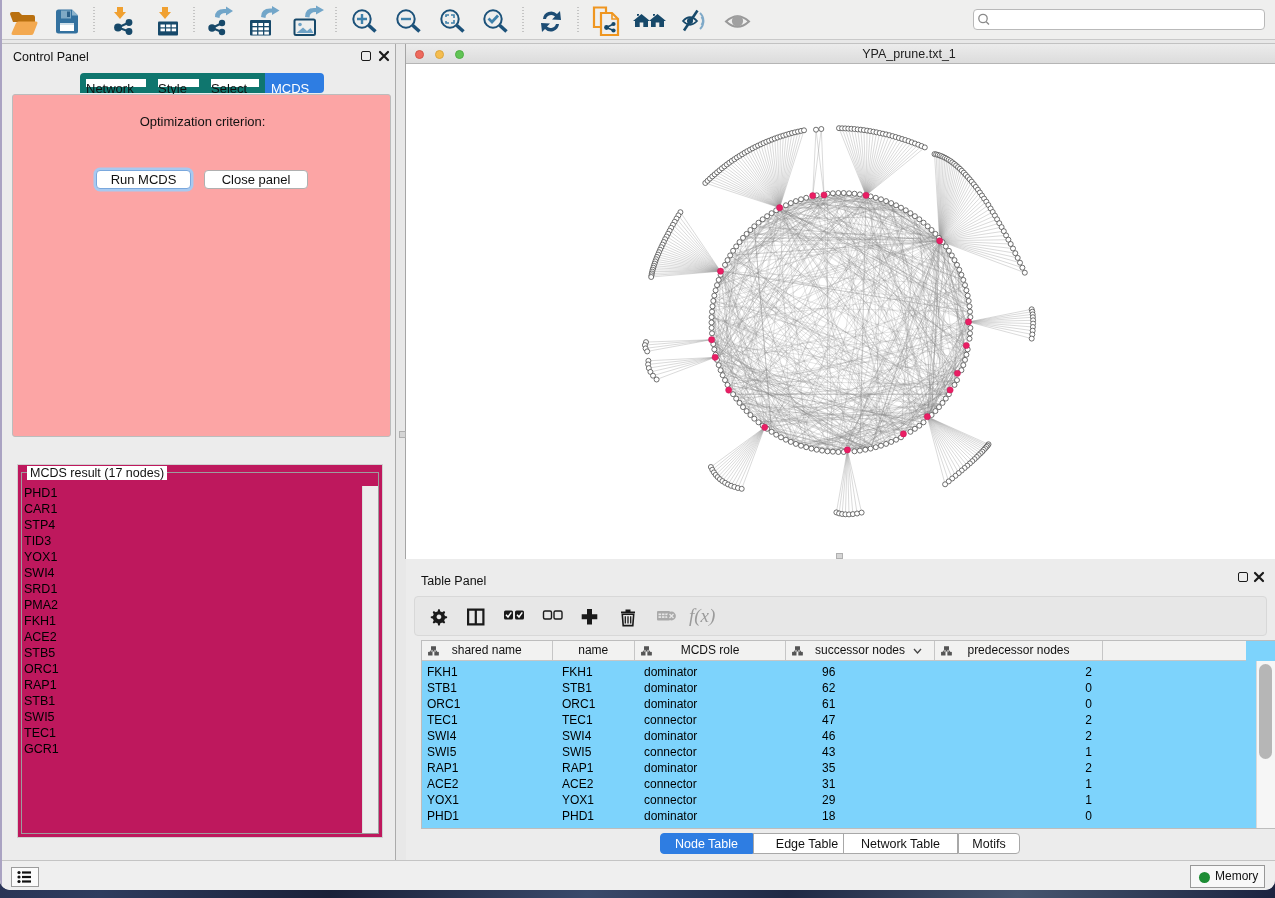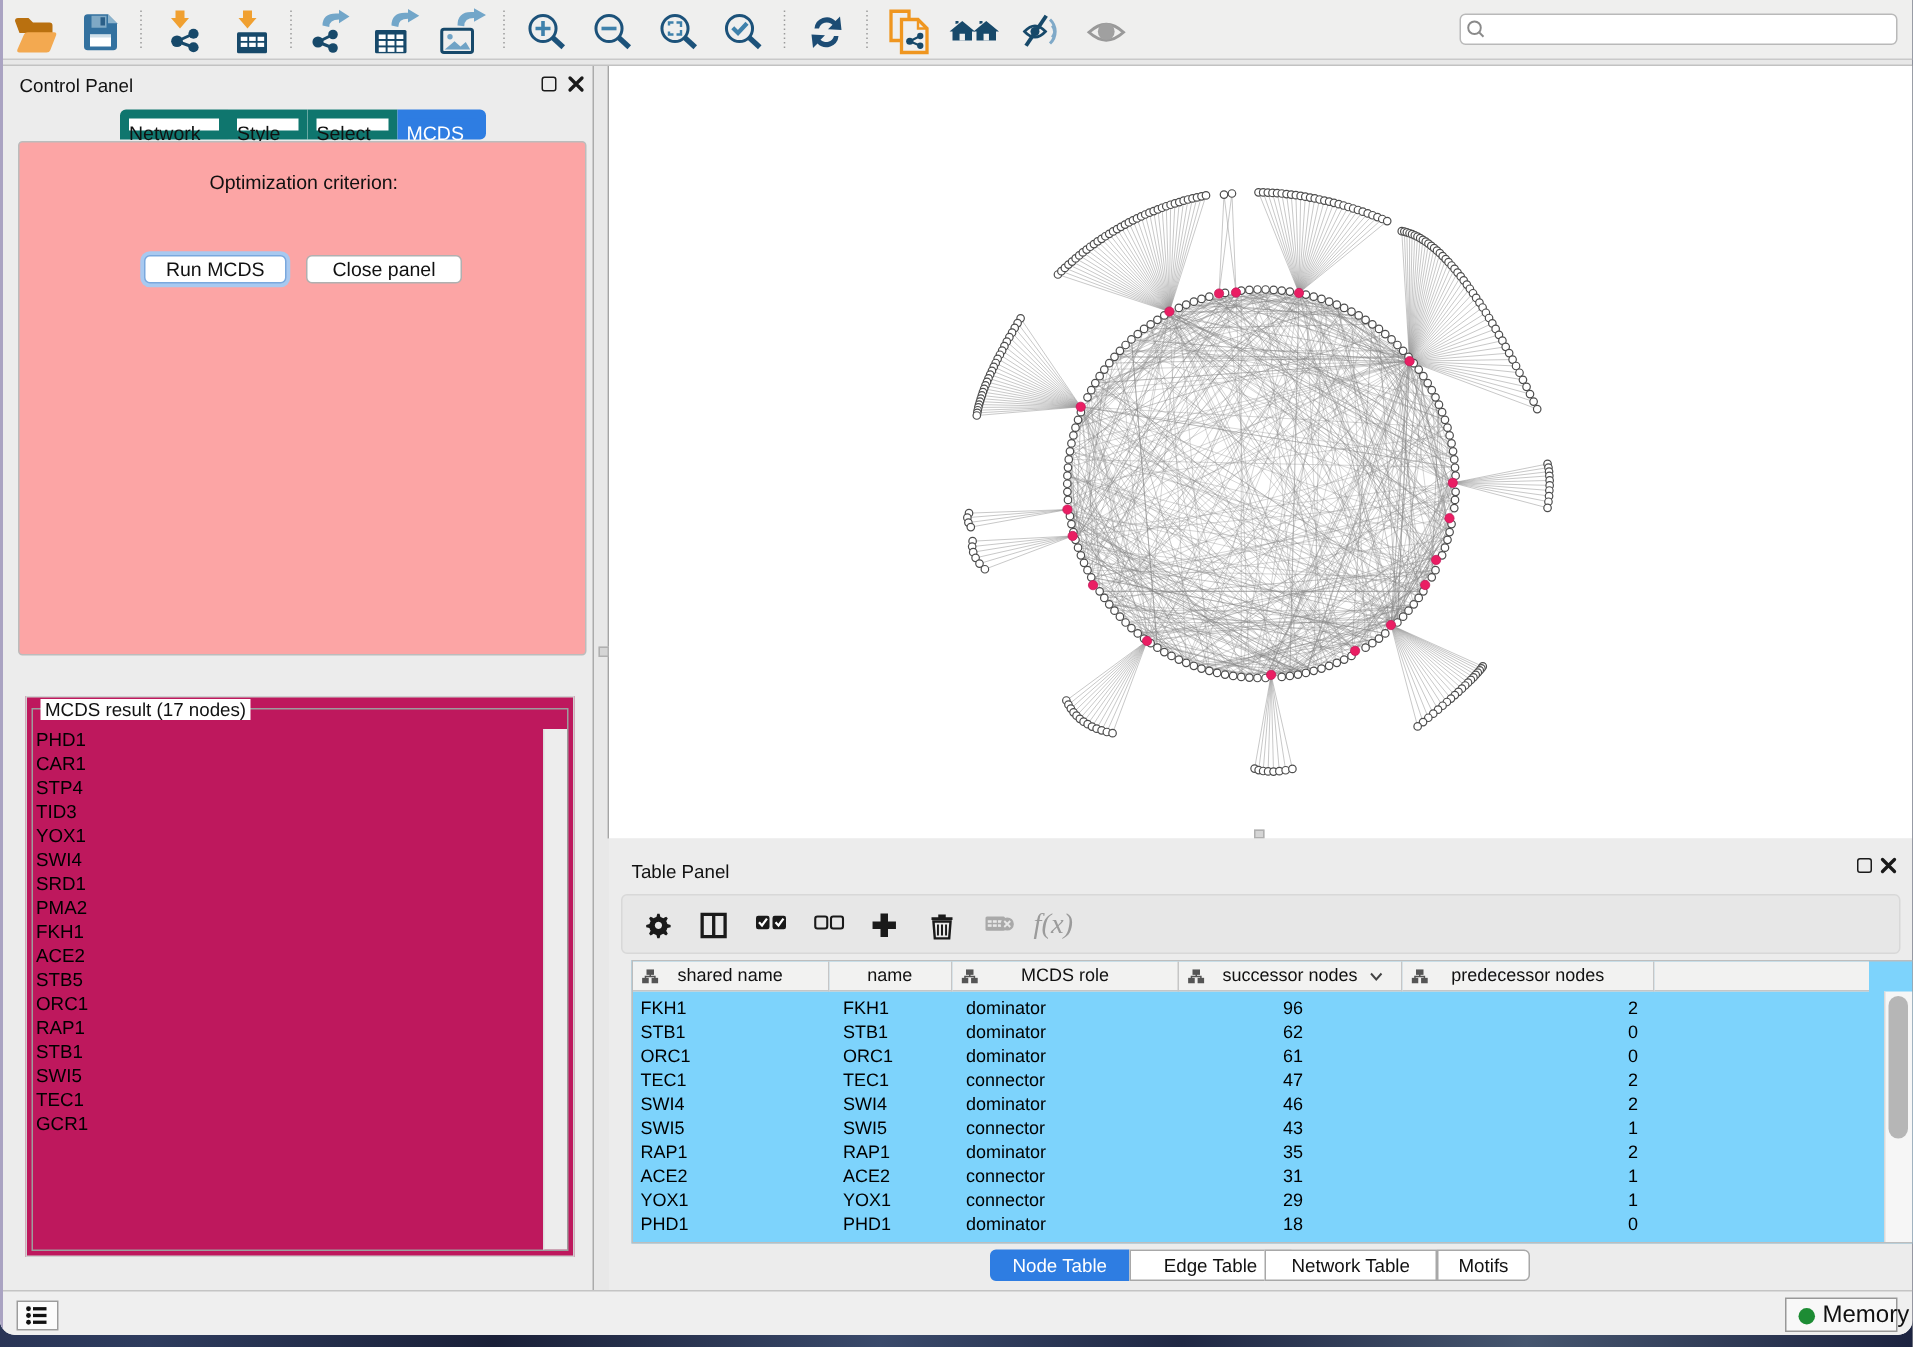--- a/index.html
+++ b/index.html
@@ -25,39 +25,39 @@
 .btn{position:absolute;height:19px;background:#fff;border:1px solid #b0b0b0;border-radius:4px;font-size:13px;text-align:center;line-height:18px;color:#111}
 
 #mcdsbox{position:absolute;left:17px;top:464px;width:366px;height:374px;background:#be185d;border:1px solid #d0d0d0}
 #grpborder{position:absolute;left:3px;top:7px;width:358px;height:362px;border:1px solid #9d9d9d}
 #grplabel{position:absolute;left:9px;top:1px;background:#fff;padding:0 3px;font-size:12.5px;color:#111}
 #mcdslist{position:absolute;left:6px;top:20px;font-size:12.5px;color:#000;line-height:16px}
 #mcdsscroll{position:absolute;right:4px;top:21px;width:16px;height:347px;background:#ededed;border-left:1px solid #ddd}
 
 #statusbar{position:absolute;left:0px;top:860px;width:1275px;height:30px;background:#efefef;border-top:1px solid #c4c4c4}
 #listbtn{position:absolute;left:11px;top:867px;width:28px;height:20px;background:#fbfbfb;border:1px solid #9c9c9c}
-#membtn{position:absolute;left:1190px;top:865px;width:75px;height:23px;background:#f8f8f8;border:1px solid #989898;font-size:16px;line-height:21px;color:#111}
+#membtn{position:absolute;left:1190px;top:865px;width:75px;height:23px;background:#f8f8f8;border:1px solid #989898;font-size:12px;line-height:21px;color:#111}
 #memdot{position:absolute;left:8px;top:6px;width:11px;height:11px;border-radius:50%;background:#1d8c34}
 
 #netwin{position:absolute;left:405px;top:44px;width:870px;height:515px;background:#fff;border-left:1px solid #a5a5a5}
 #nettitle{position:absolute;left:0;top:0;width:870px;height:20px;background:linear-gradient(#ececec,#dcdcdc);border-bottom:1px solid #b5b5b5}
 .light{position:absolute;top:5.5px;width:9px;height:9px;border-radius:50%}
 #nettext{position:absolute;left:0;top:3px;width:1006px;text-align:center;font-size:12.5px;color:#222}
 #graphwrap{position:absolute;left:0;top:20px;width:869px;height:495px;overflow:hidden}
 #vsplit{position:absolute;left:399px;top:431px;width:7px;height:7px;background:#d5d5d5;border:1px solid #b0b0b0}
 #hsplit{position:absolute;left:836px;top:553px;width:7px;height:6px;background:#d5d5d5;border:1px solid #b0b0b0}
 
 #tablepanel{position:absolute;left:406px;top:559px;width:869px;height:301px;background:#ececec}
 #tp-title{position:absolute;left:15px;top:15px;font-size:12.5px;color:#111}
 #tp-toolbar{position:absolute;left:8px;top:37px;width:853px;height:40px;background:#e7e7e7;border:1px solid #d8d8d8;border-radius:4px}
 #tbl{position:absolute;left:15px;top:81px;width:855px;height:189px;background:#7dd3fc;border:1px solid #bdbdbd;font-size:12px}
 .hc{position:absolute;top:0;height:20px;background:#f2f2f1;border-right:1px solid #c6c6c6;border-bottom:1px solid #c6c6c6;text-align:center;line-height:19px;color:#111}
 .row{position:absolute;left:0;width:823px;height:16px;line-height:16px;color:#000}
 .c1{position:absolute;left:5px}.c2{position:absolute;left:140px}.c3{position:absolute;left:222px}
-.c4{position:absolute;left:380px;width:120px;text-align:center}.c5{position:absolute;left:550px;width:120px;text-align:right}
+.c4{position:absolute;left:400px;width:120px;text-align:left}.c5{position:absolute;left:550px;width:120px;text-align:right}
 #tscroll{position:absolute;right:0px;top:20px;width:19px;height:167px;background:#f6f6f6;border-left:1px solid #d9d9d9}
 #tthumb{position:absolute;left:2px;top:3px;width:13px;height:95px;background:#b6b6b6;border-radius:7px}
 #btabs{position:absolute;left:254px;top:274px;height:21px;font-size:12.5px}
 .btab{position:absolute;top:0;height:21px;background:#fff;border:1px solid #a8a8a8;color:#111;text-align:center;line-height:20px}
 </style></head><body>
 <div id="wall"></div>
 <div id="win">
 <div id="midline"></div>
 <div id="leftpanel"></div>
 <div id="cp-title">Control Panel</div>
@@ -76,20 +76,26 @@
  <div class="btn" style="left:83px;top:75px;width:95px;box-shadow:0 0 0 2.5px #a8c9f0;border-color:#7aa8dd">Run MCDS</div>
  <div class="btn" style="left:191px;top:75px;width:104px">Close panel</div>
 </div>
 <div id="mcdsbox">
  <div id="grpborder"></div>
  <div id="grplabel">MCDS result (17 nodes)</div>
  <div id="mcdslist">PHD1<br>CAR1<br>STP4<br>TID3<br>YOX1<br>SWI4<br>SRD1<br>PMA2<br>FKH1<br>ACE2<br>STB5<br>ORC1<br>RAP1<br>STB1<br>SWI5<br>TEC1<br>GCR1</div>
  <div id="mcdsscroll"></div>
 </div>
 <div id="netwin">
+ <div id="nettitle">
+  <div class="light" style="left:9px;background:#ee6a5e;border:0.5px solid #d35648"></div>
+  <div class="light" style="left:29px;background:#f5bd4f;border:0.5px solid #dba73e"></div>
+  <div class="light" style="left:49px;background:#61c455;border:0.5px solid #4fae44"></div>
+  <div id="nettext">YPA_prune.txt_1</div>
+ </div>
  <div id="graphwrap"><svg width="869" height="495" viewBox="406 64 869 495">
 <g stroke="#8d8d8d" stroke-width="0.55" stroke-opacity="0.44">
 <line x1="779.6" y1="207.7" x2="739.5" y2="402.9"></line>
 <line x1="779.6" y1="207.7" x2="901.0" y2="207.7"></line>
 <line x1="779.6" y1="207.7" x2="891.2" y2="441.9"></line>
 <line x1="779.6" y1="207.7" x2="714.3" y2="349.4"></line>
 <line x1="779.6" y1="207.7" x2="966.4" y2="354.7"></line>
 <line x1="779.6" y1="207.7" x2="970.0" y2="311.7"></line>
 <line x1="779.6" y1="207.7" x2="886.1" y2="443.9"></line>
 <line x1="779.6" y1="207.7" x2="905.8" y2="210.3"></line>

